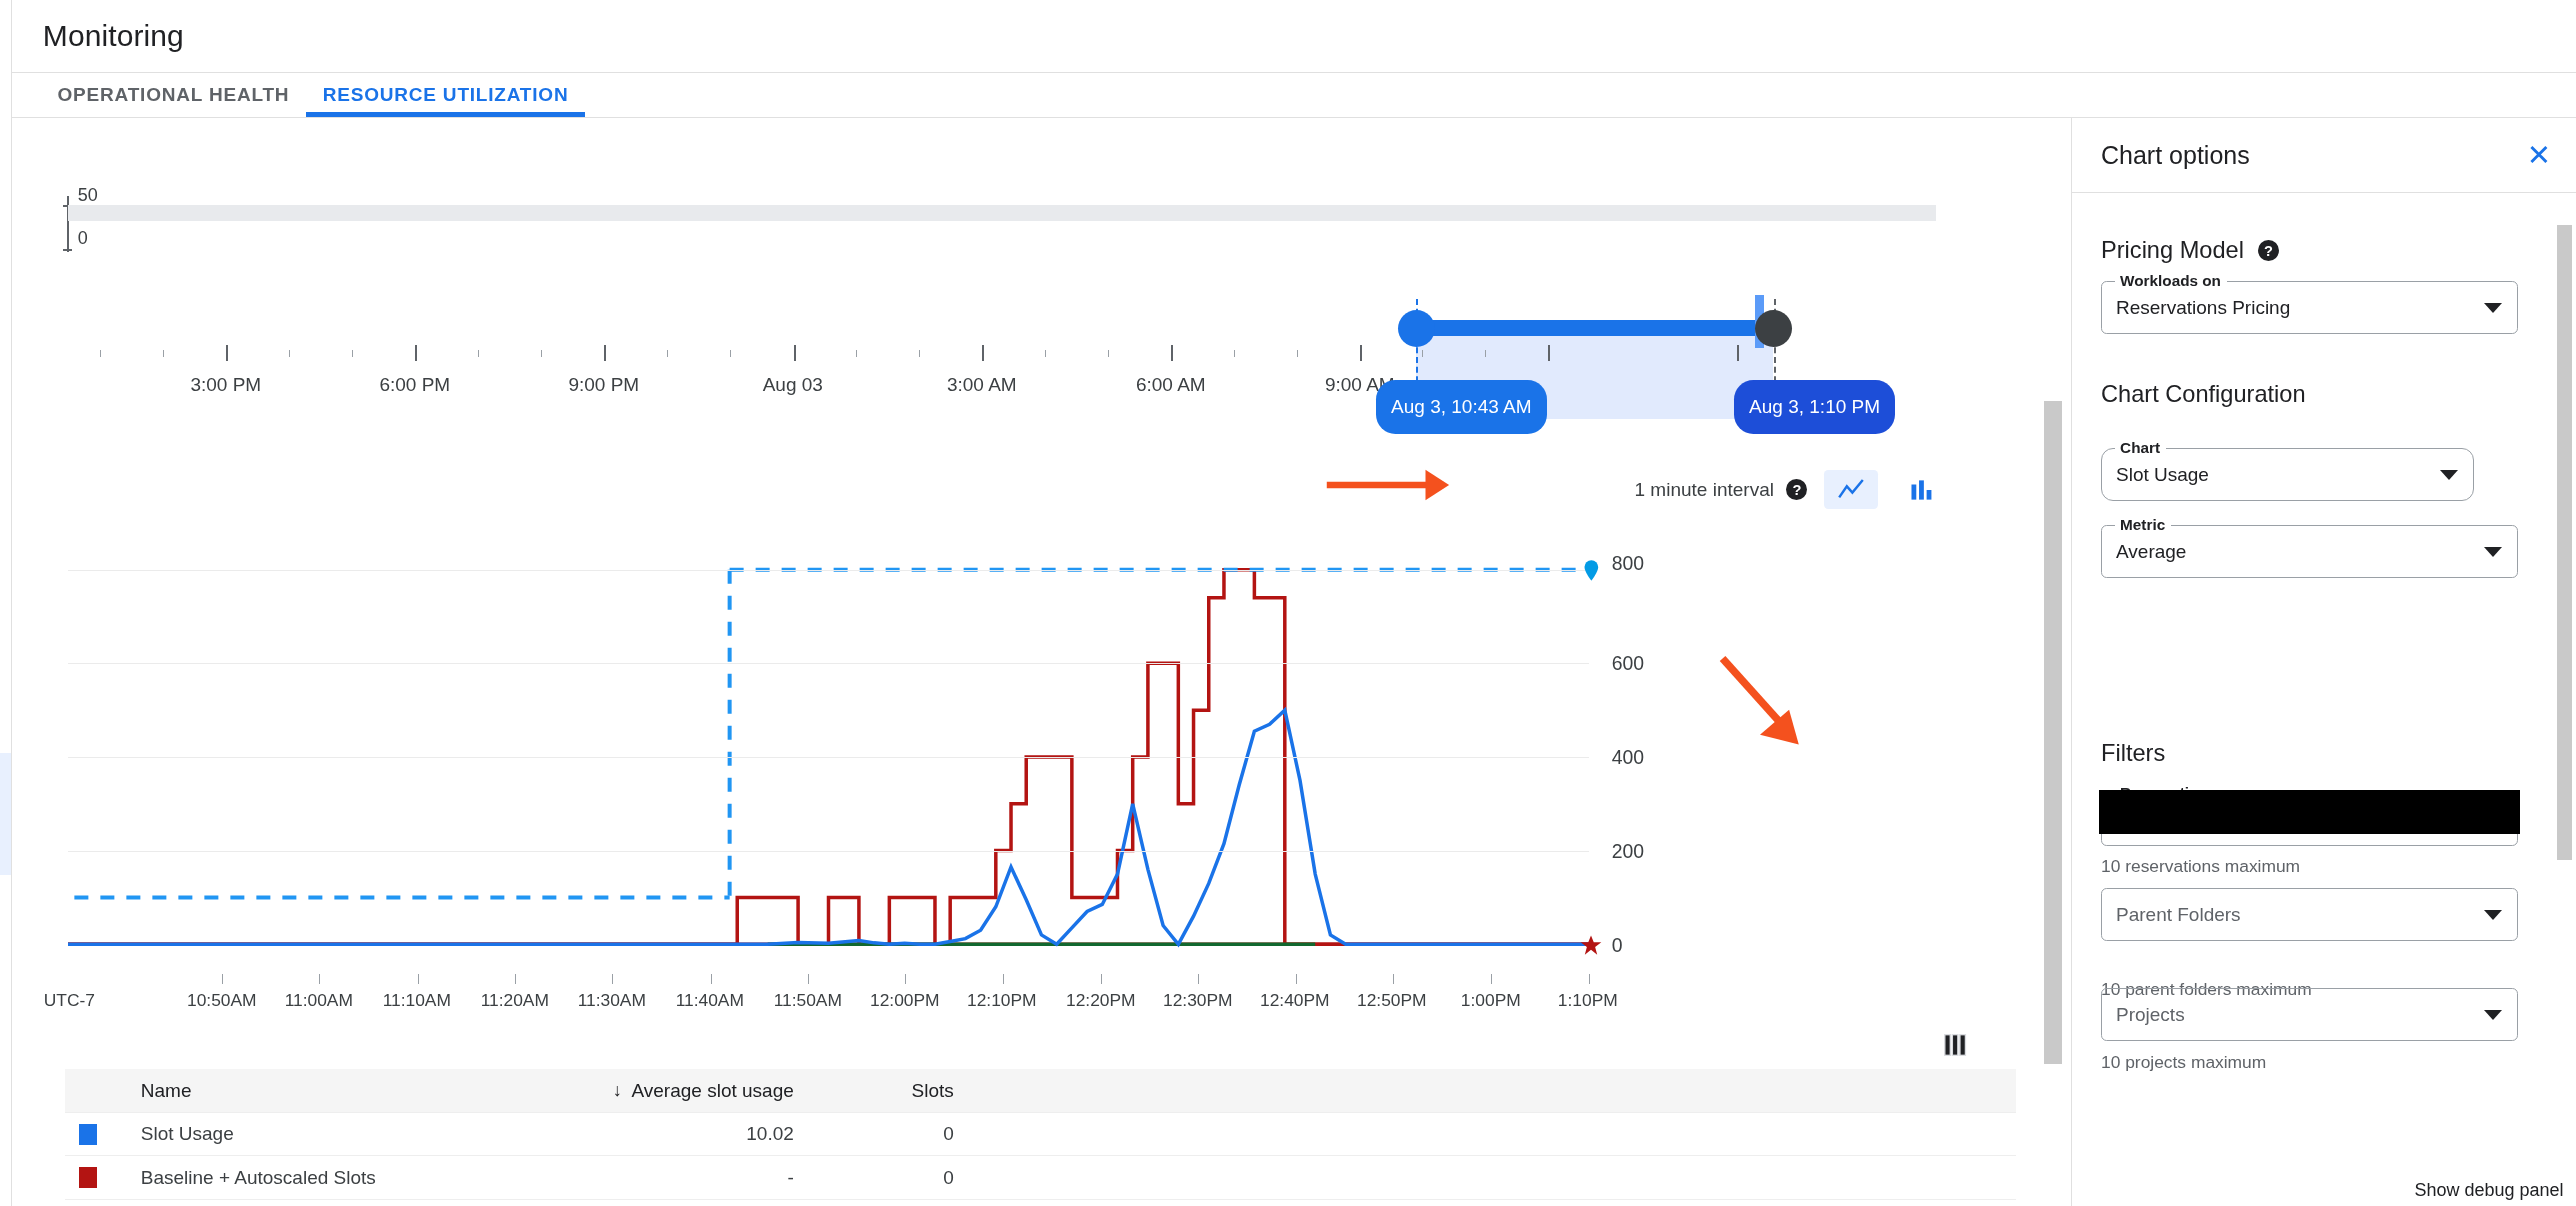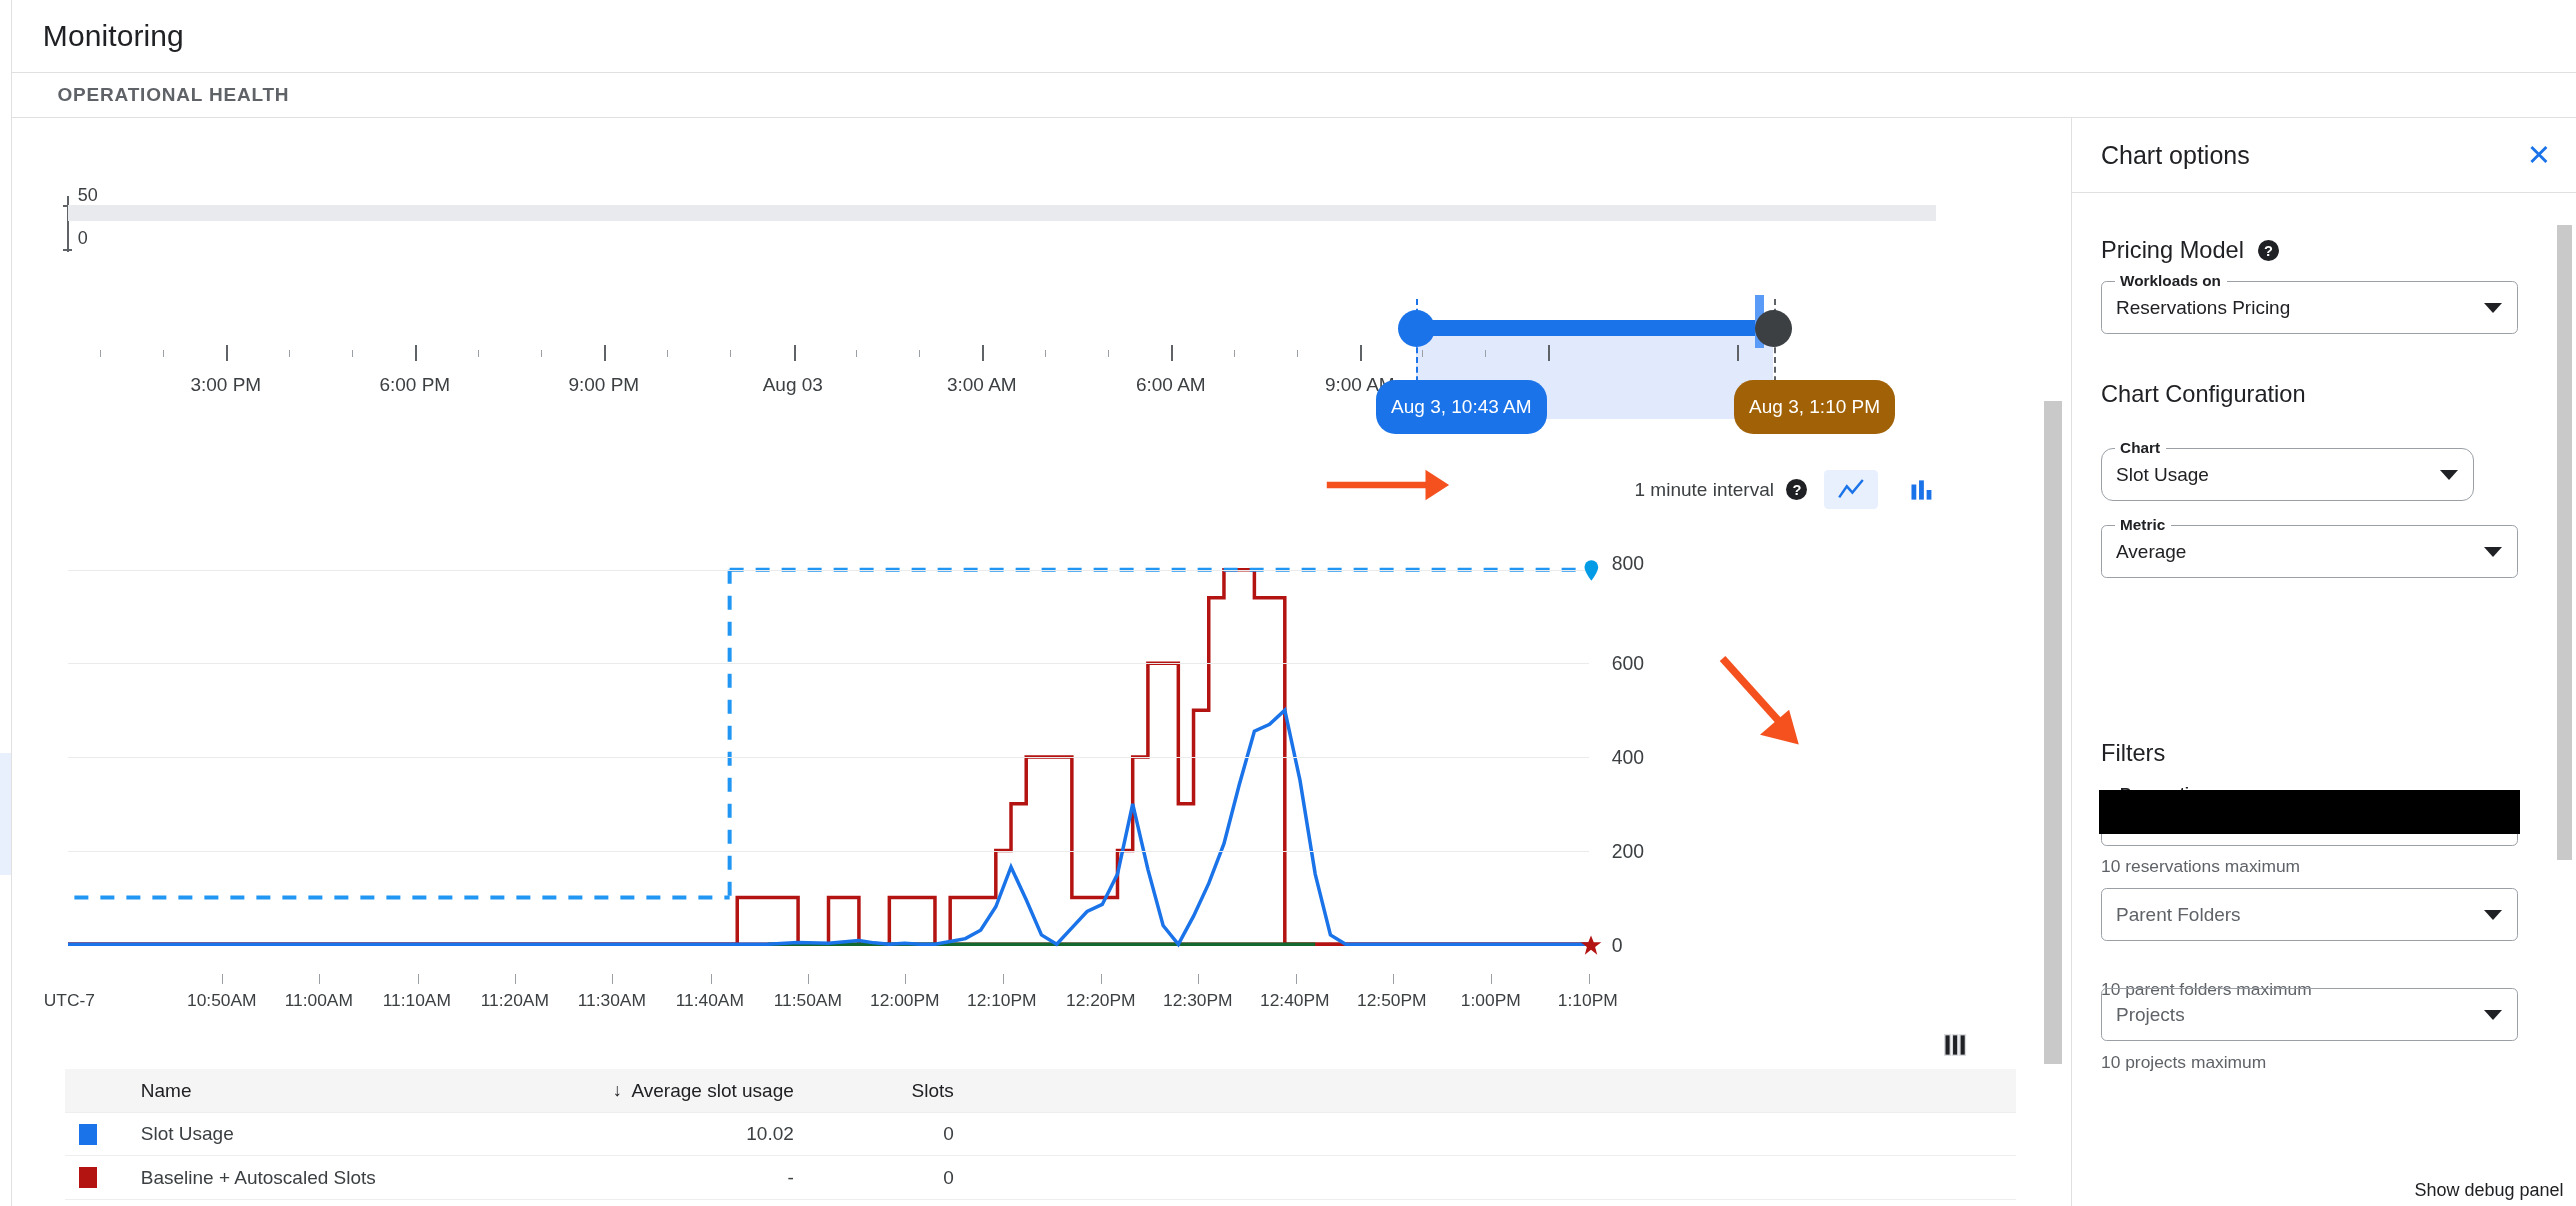--- a/index.html
+++ b/index.html
@@ -51,21 +51,21 @@
 
   .sel-dash { position:absolute; top:181px; width:0; border-left:2.1px dashed #5f6368; height:122px; }
   .sel-dash.blue { border-left:2.1px dashed #1a73e8; }
   .handle { position:absolute; width:37px; height:37px; border-radius:50%; top:192px; }
   .handle.left { background:#1a73e8; }
   .handle.right { background:#3c4043; }
   .blue-spike { position:absolute; top:177px; width:9px; height:53px; background:#5b9bf8; }
 
   .rtip { position:absolute; top:262px; height:54px; border-radius:19.4px; display:flex; align-items:center; justify-content:center; padding:0 15.3px; font-size:19px; color:#fff; white-space:nowrap; }
   .rtip.blue { background:#1a73e8; }
-  .rtip.dark { background:#a16207; }
+  .rtip.dark { background:#1d4ed8; }
 
   
   .anno { position:absolute; pointer-events:none; }
 
   
   .interval-bar { position:absolute; left:0; top:347px; width:2034px; height:49px; display:flex; align-items:center; justify-content:flex-end; padding-right:97px; }
   .interval-text { font-size:19px; color:#3c4043;margin-left:24px; }
   .help-icon { width:21px; height:21px; border-radius:50%; background:#202124; color:#fff; font-size:14.6px; font-weight:700; display:flex; align-items:center; justify-content:center; margin-left:12.5px; }
   .chip { width:54px; height:39px; display:flex; align-items:center; justify-content:center; margin-left:16.7px; border-radius:4.2px; cursor:pointer; }
   .chip.active { background:#e8f0fe; }
@@ -128,20 +128,21 @@
   <div class="left-rail">
     <div class="left-rail-highlight"></div>
   </div>
 
   <div class="page-header">
     <div class="page-title">Monitoring</div>
   </div>
 
   <div class="tabbar">
     <div class="tab first">OPERATIONAL HEALTH</div>
+    <div class="tab active">RESOURCE UTILIZATION</div>
   </div>
 
   <div class="content">
 
     <div class="range-wrap">
 
       <div style="position:absolute;left:55px;top:78px;width:2.1px;height:56px;background:#5f6368;"></div>
       <div class="mini-tick-mark" style="top:87px;"></div>
       <div class="mini-tick-mark" style="top:131px;"></div>
       <div class="mini-ylabel" style="top:67px;">50</div>

